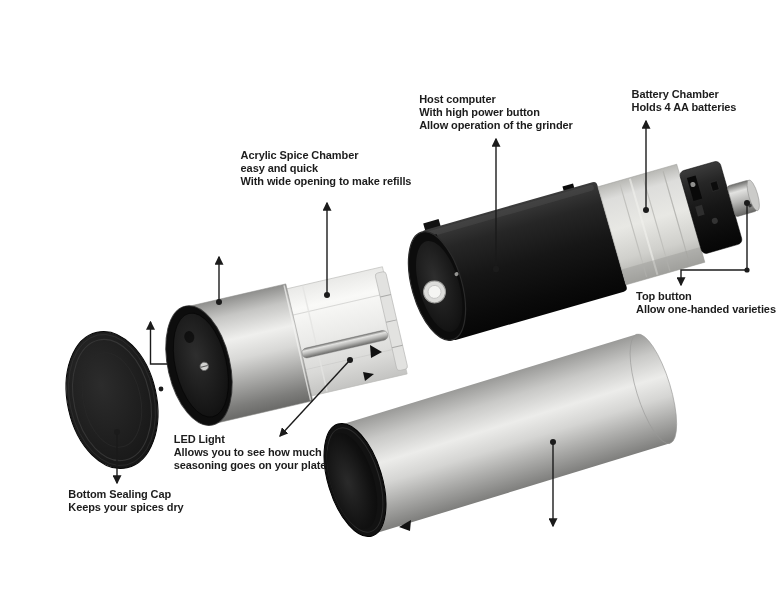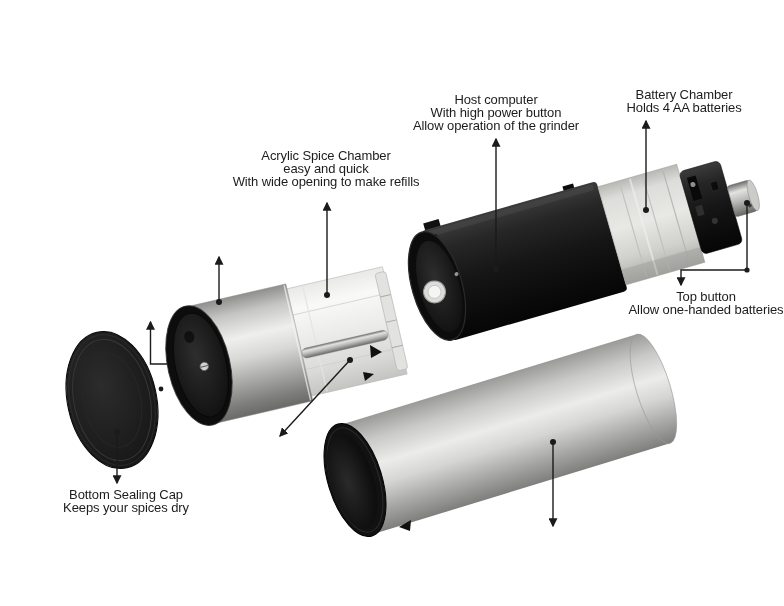--- a/index.html
+++ b/index.html
@@ -1,20 +1,20 @@
 <!DOCTYPE html>
 <html><head>
 <meta charset="utf-8">
 <style>
   html,body{margin:0;padding:0;background:#ffffff;}
   .stage{position:relative;width:784px;height:606px;background:#ffffff;overflow:hidden;
          font-family:"Liberation Sans",sans-serif;}
   .scene{position:absolute;left:0;top:0;width:784px;height:606px;}
-  .callout{position:absolute;transform:translateX(-50%);text-align:center;z-index:2;
-           font-size:13px;line-height:13px;font-weight:400;color:#1c1c1c;
+  .callout{position:absolute;transform:translateX(-50%);text-align:left;z-index:2;
+           font-size:11px;line-height:13px;font-weight:700;color:#1c1c1c;
            letter-spacing:-0.1px;white-space:nowrap;}
   .callout div{pointer-events:none;}
 </style>
 </head>
 <body>
 
 <div class="stage">
 
   <svg class="scene" viewBox="0 0 784 606">
     <defs>
@@ -198,23 +198,28 @@
   </div>
 
   <div class="callout" style="left:684px;top:88px">
     <div>Battery Chamber</div>
     <div>Holds 4 AA batteries</div>
   </div>
 
 
   <div class="callout" style="left:706px;top:290px">
     <div>Top button</div>
-    <div>Allow one-handed batteries</div>
-  </div>
-
+    <div>Allow one-handed varieties</div>
+  </div>
+
+  <div class="callout" style="left:250px;top:433px">
+    <div>LED Light</div>
+    <div>Allows you to see how much</div>
+    <div>seasoning goes on your plate</div>
+  </div>
 
   <div class="callout" style="left:126px;top:488px">
     <div>Bottom Sealing Cap</div>
     <div>Keeps your spices dry</div>
   </div>
 
 
 </div>
 
 </body></html>

